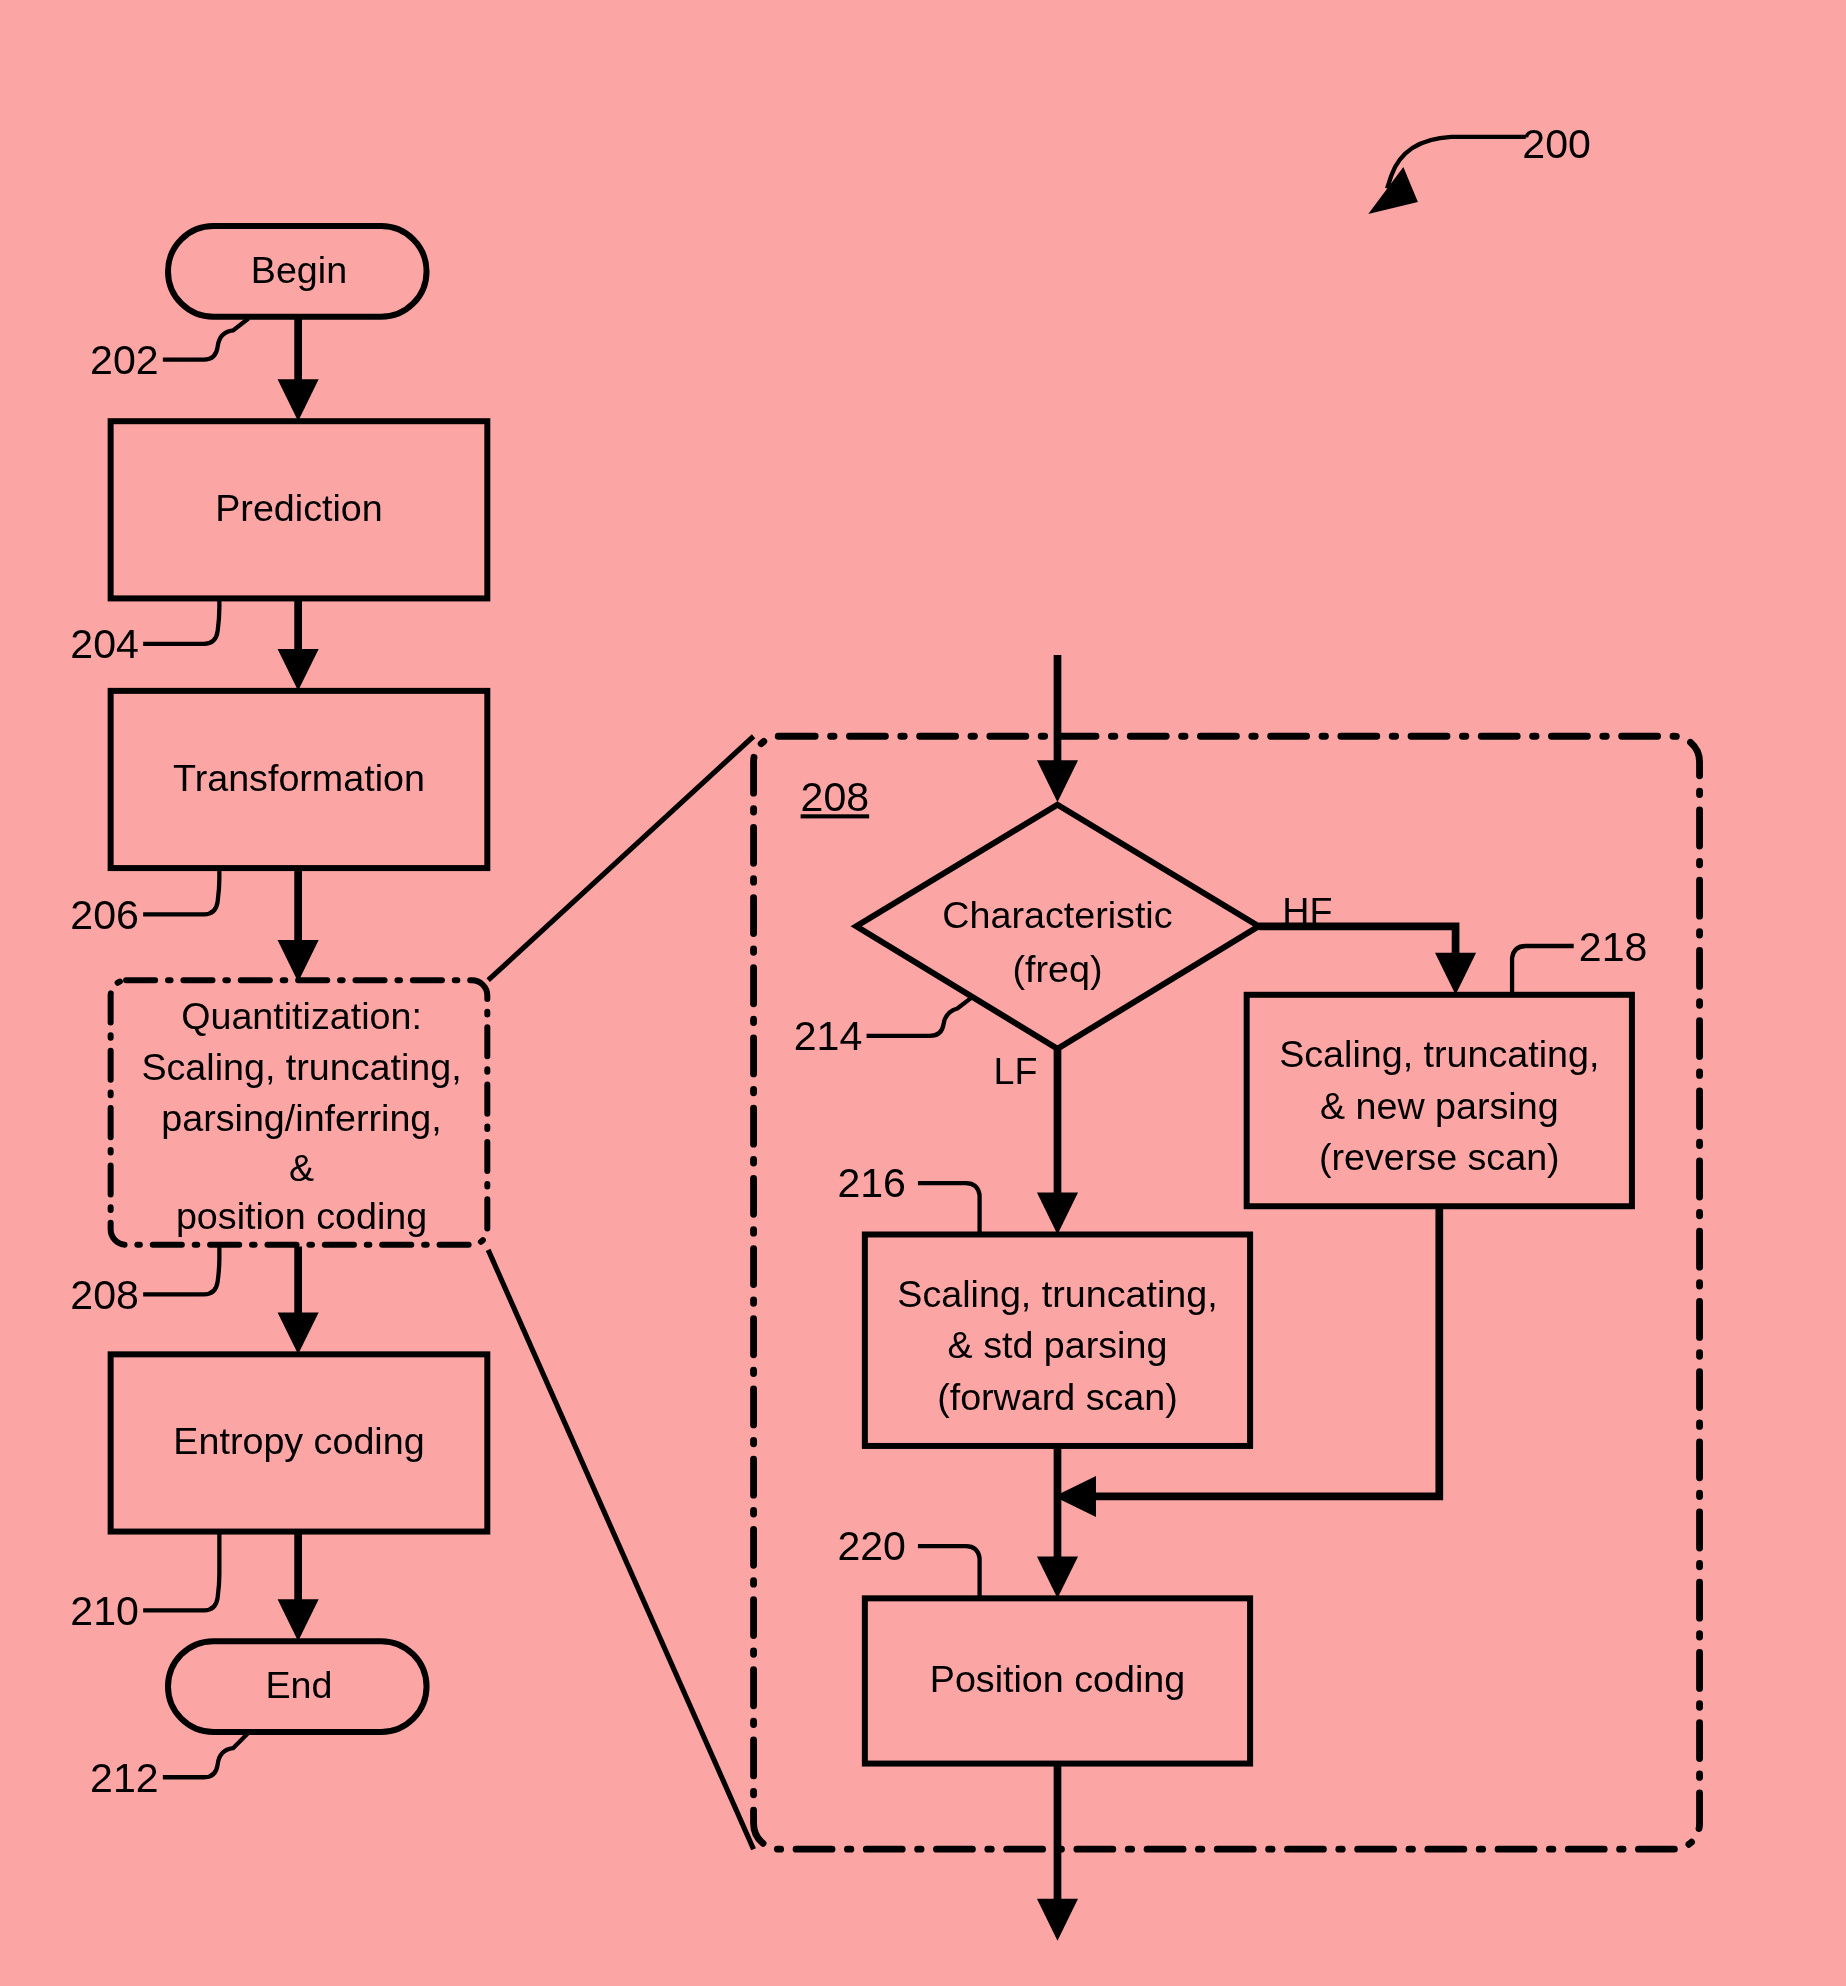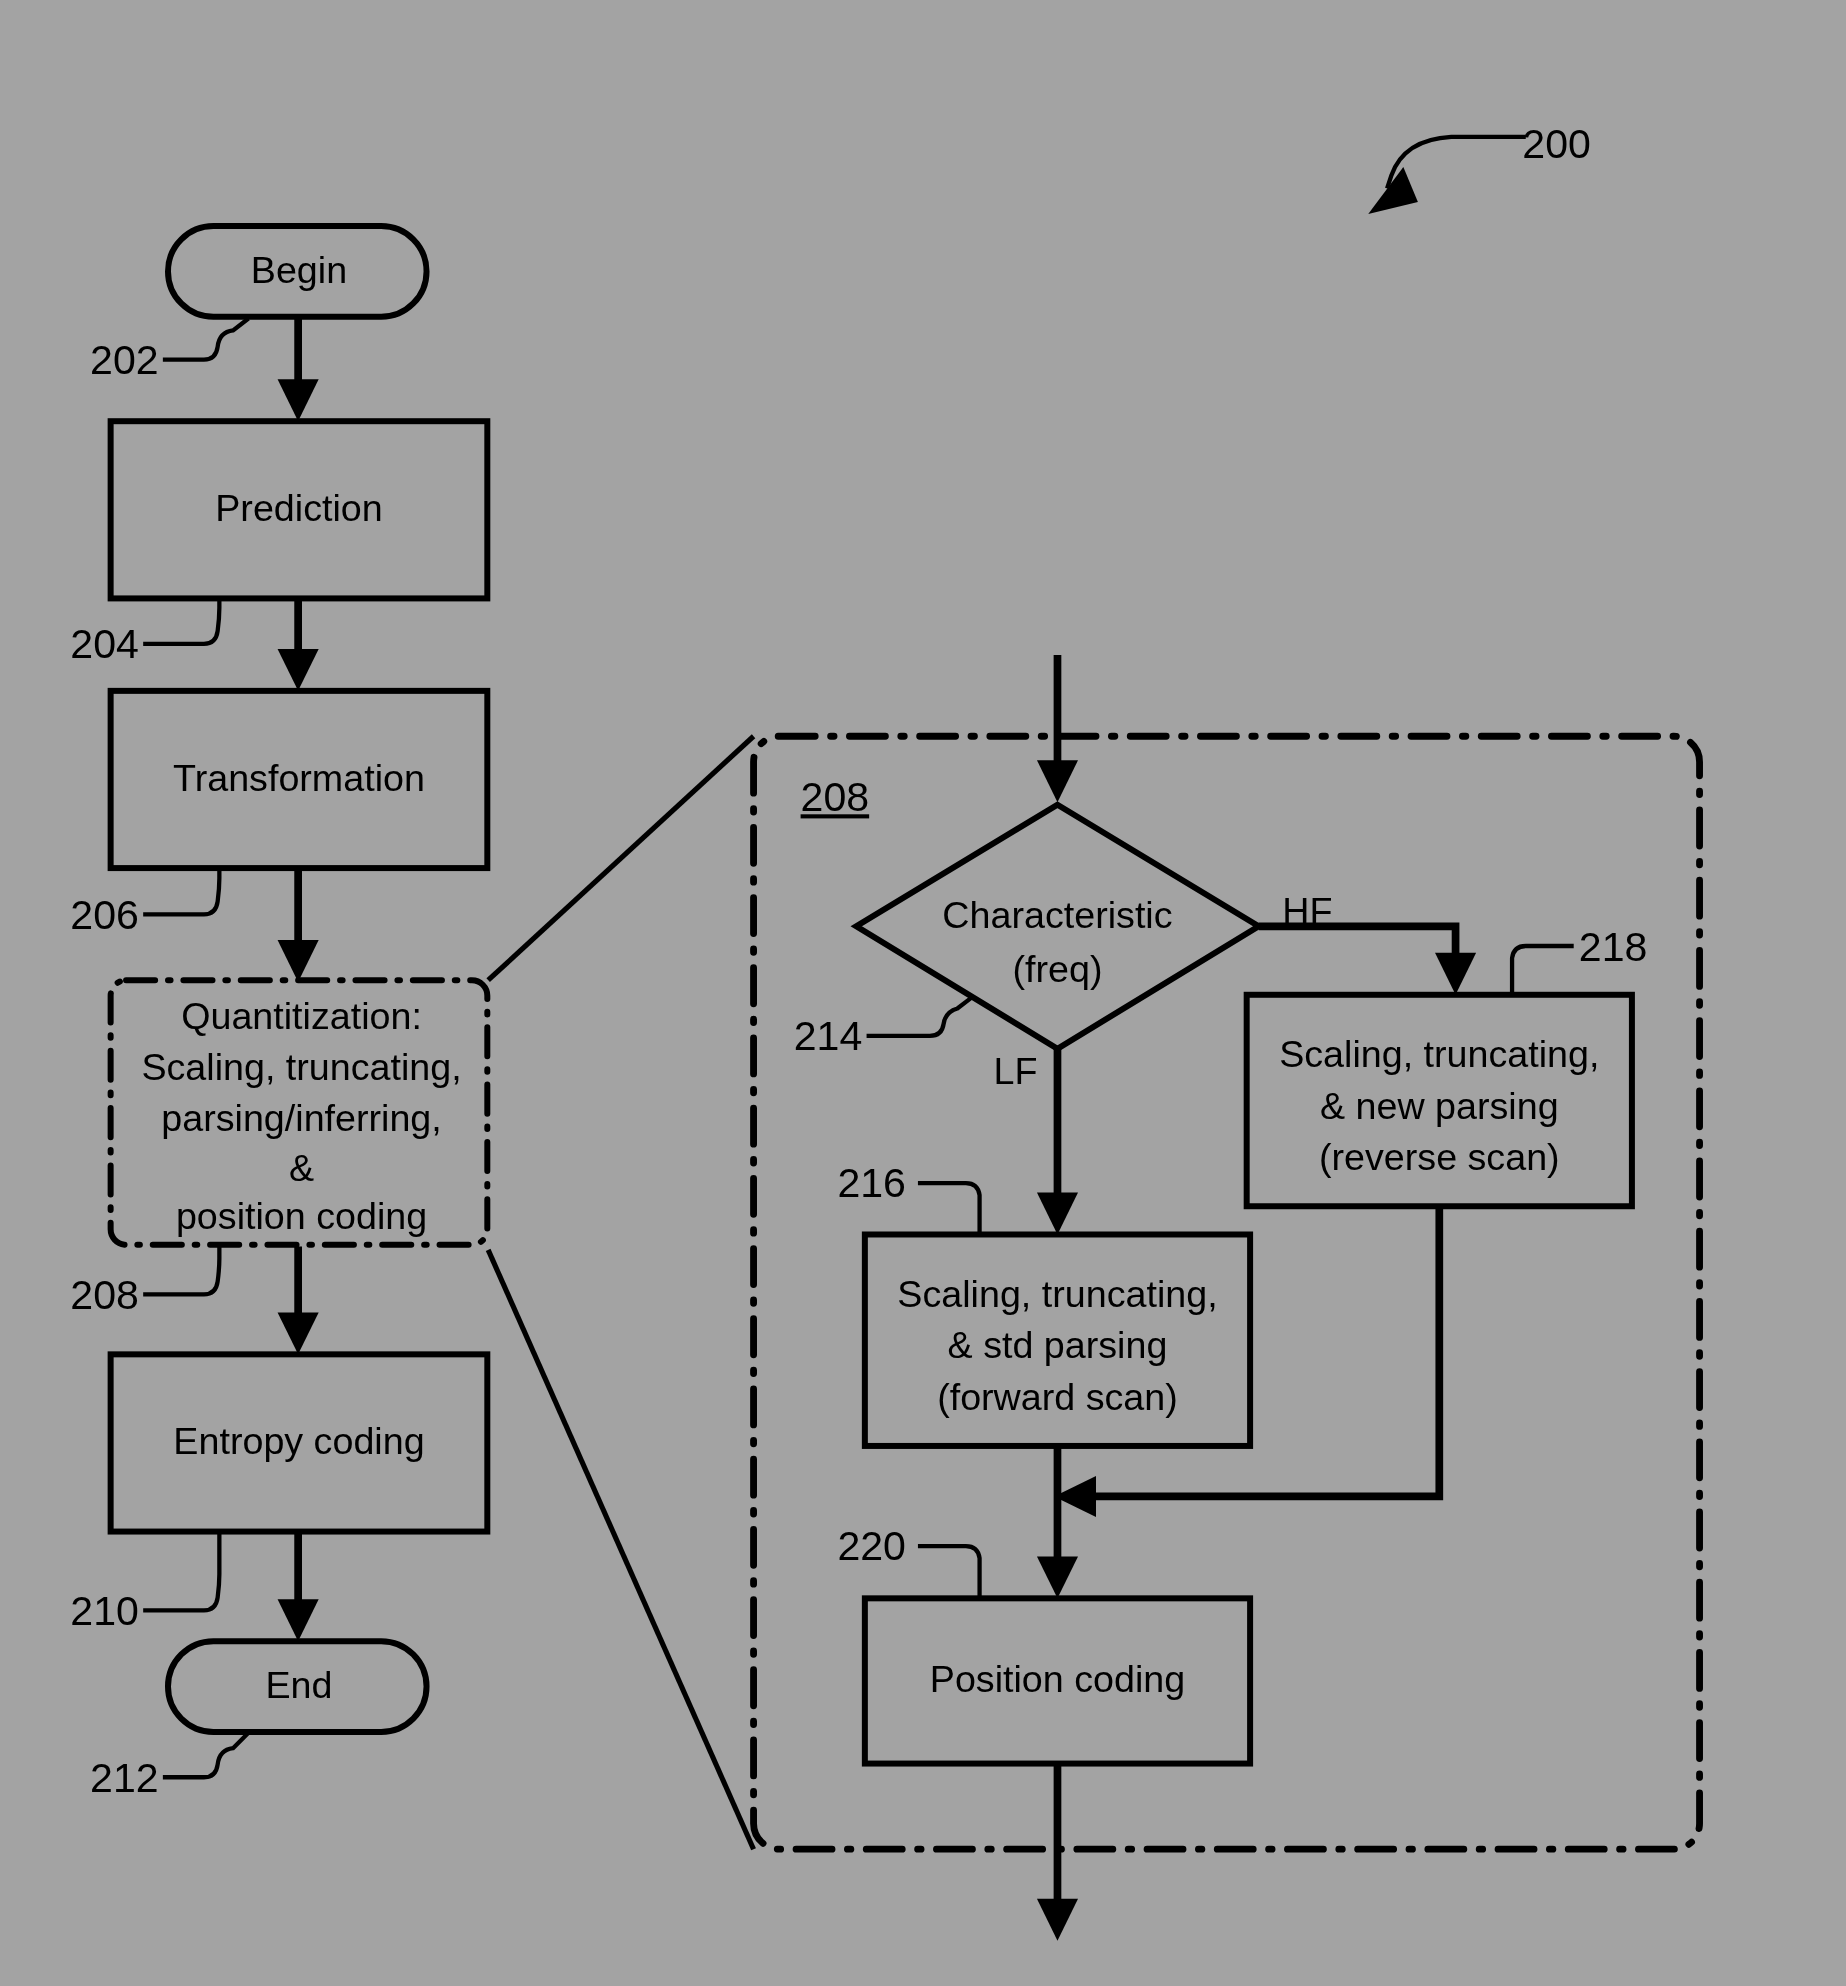--- a/index.html
+++ b/index.html
@@ -7,21 +7,21 @@
     padding: 0;
     background: #ffffff;
   }
   body {
     font-family: "Liberation Sans", sans-serif;
   }
   #diagram-root {
     position: relative;
     width: 1847px;
     height: 1987px;
-    background: #a3a3a3;
+    background: #fca5a5;
   }
   svg#flow {
     display: block;
     width: 1847px;
     height: 1987px;
   }
   .shape-stroke {
     fill: none;
     stroke: #000000;
     stroke-width: 7;

